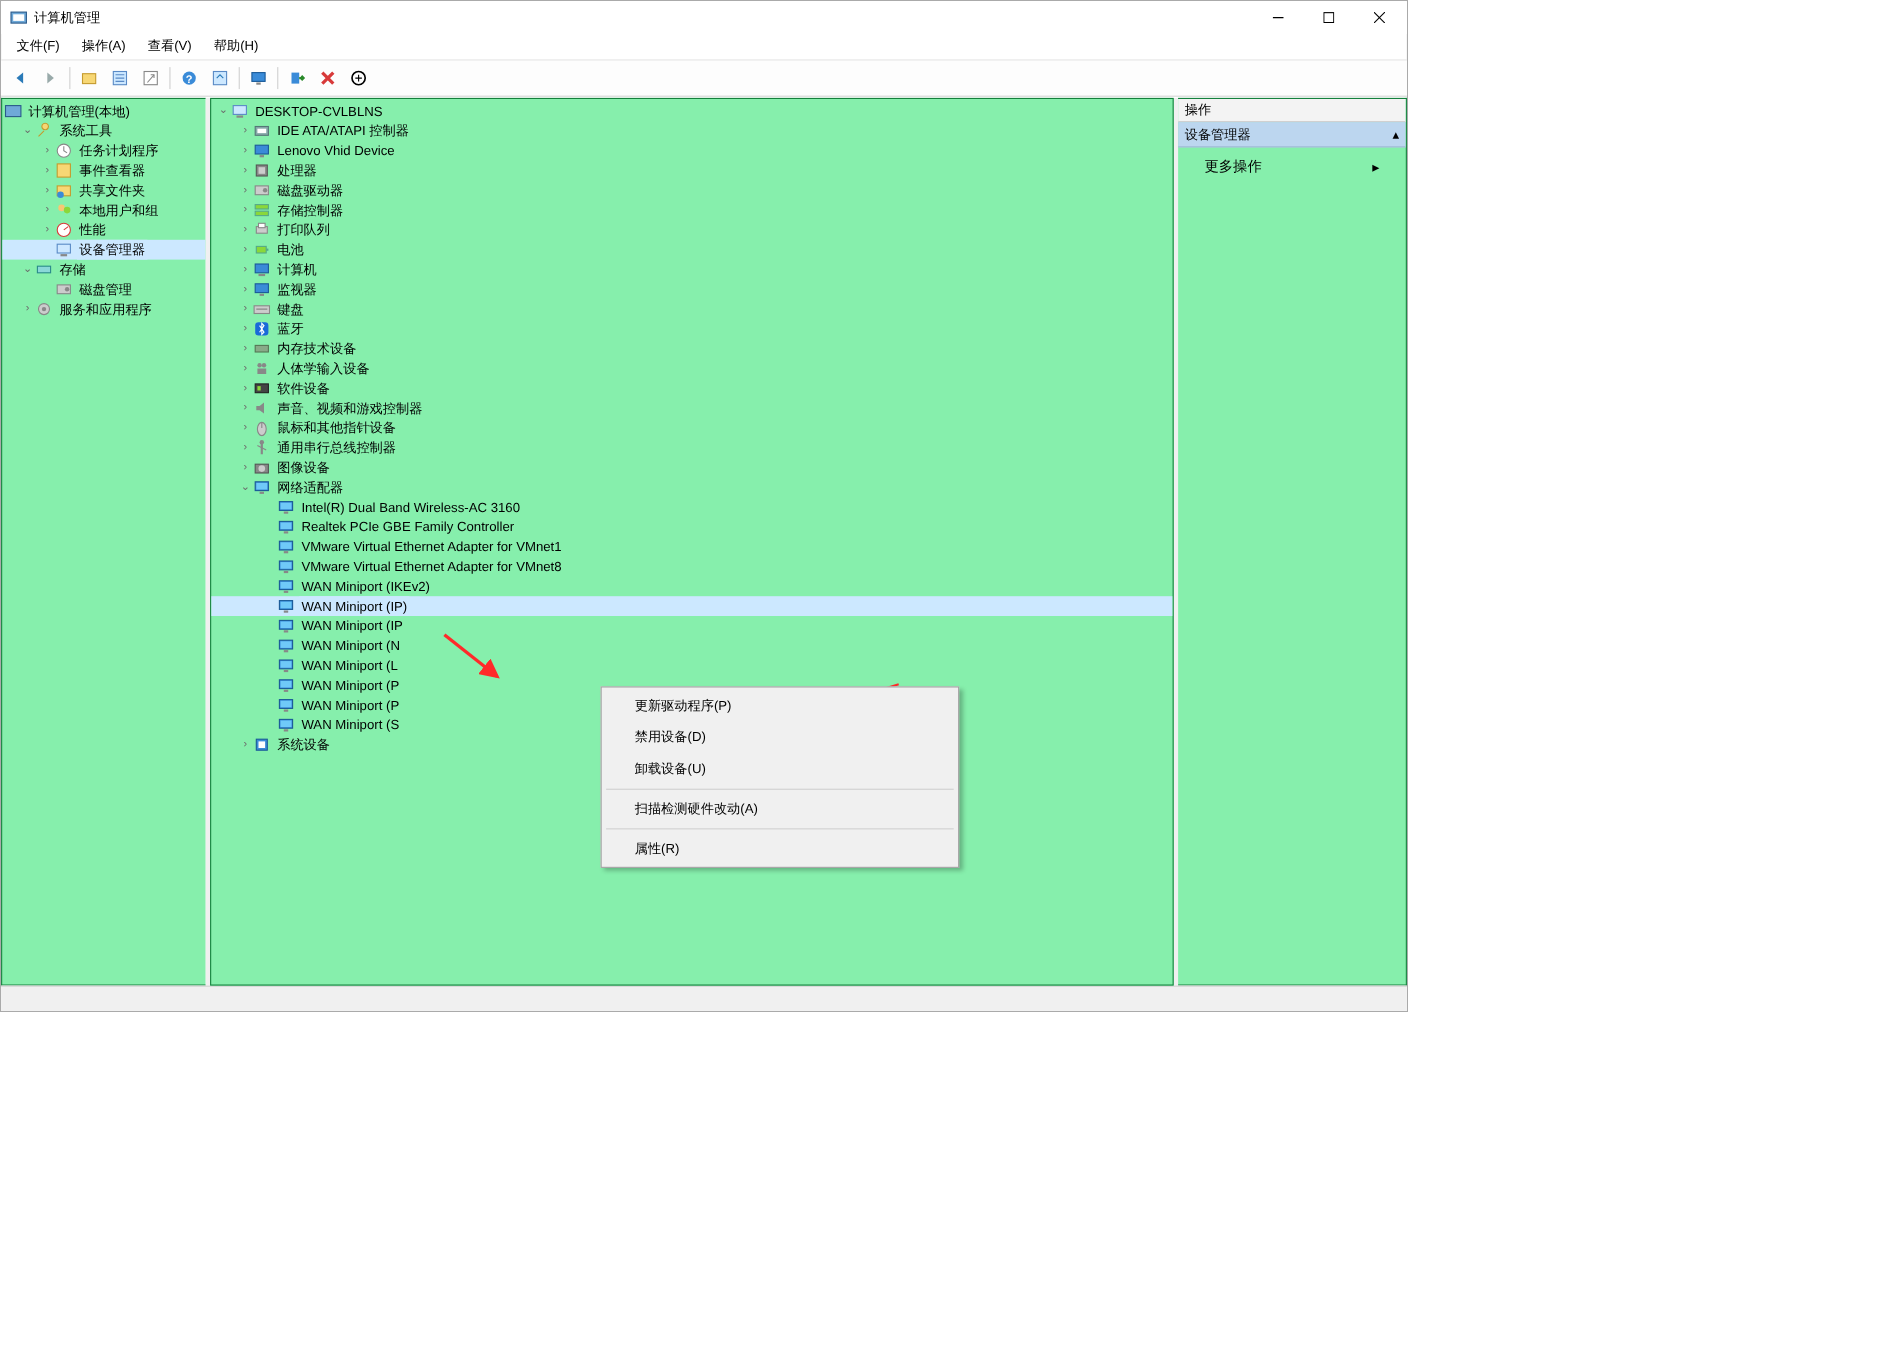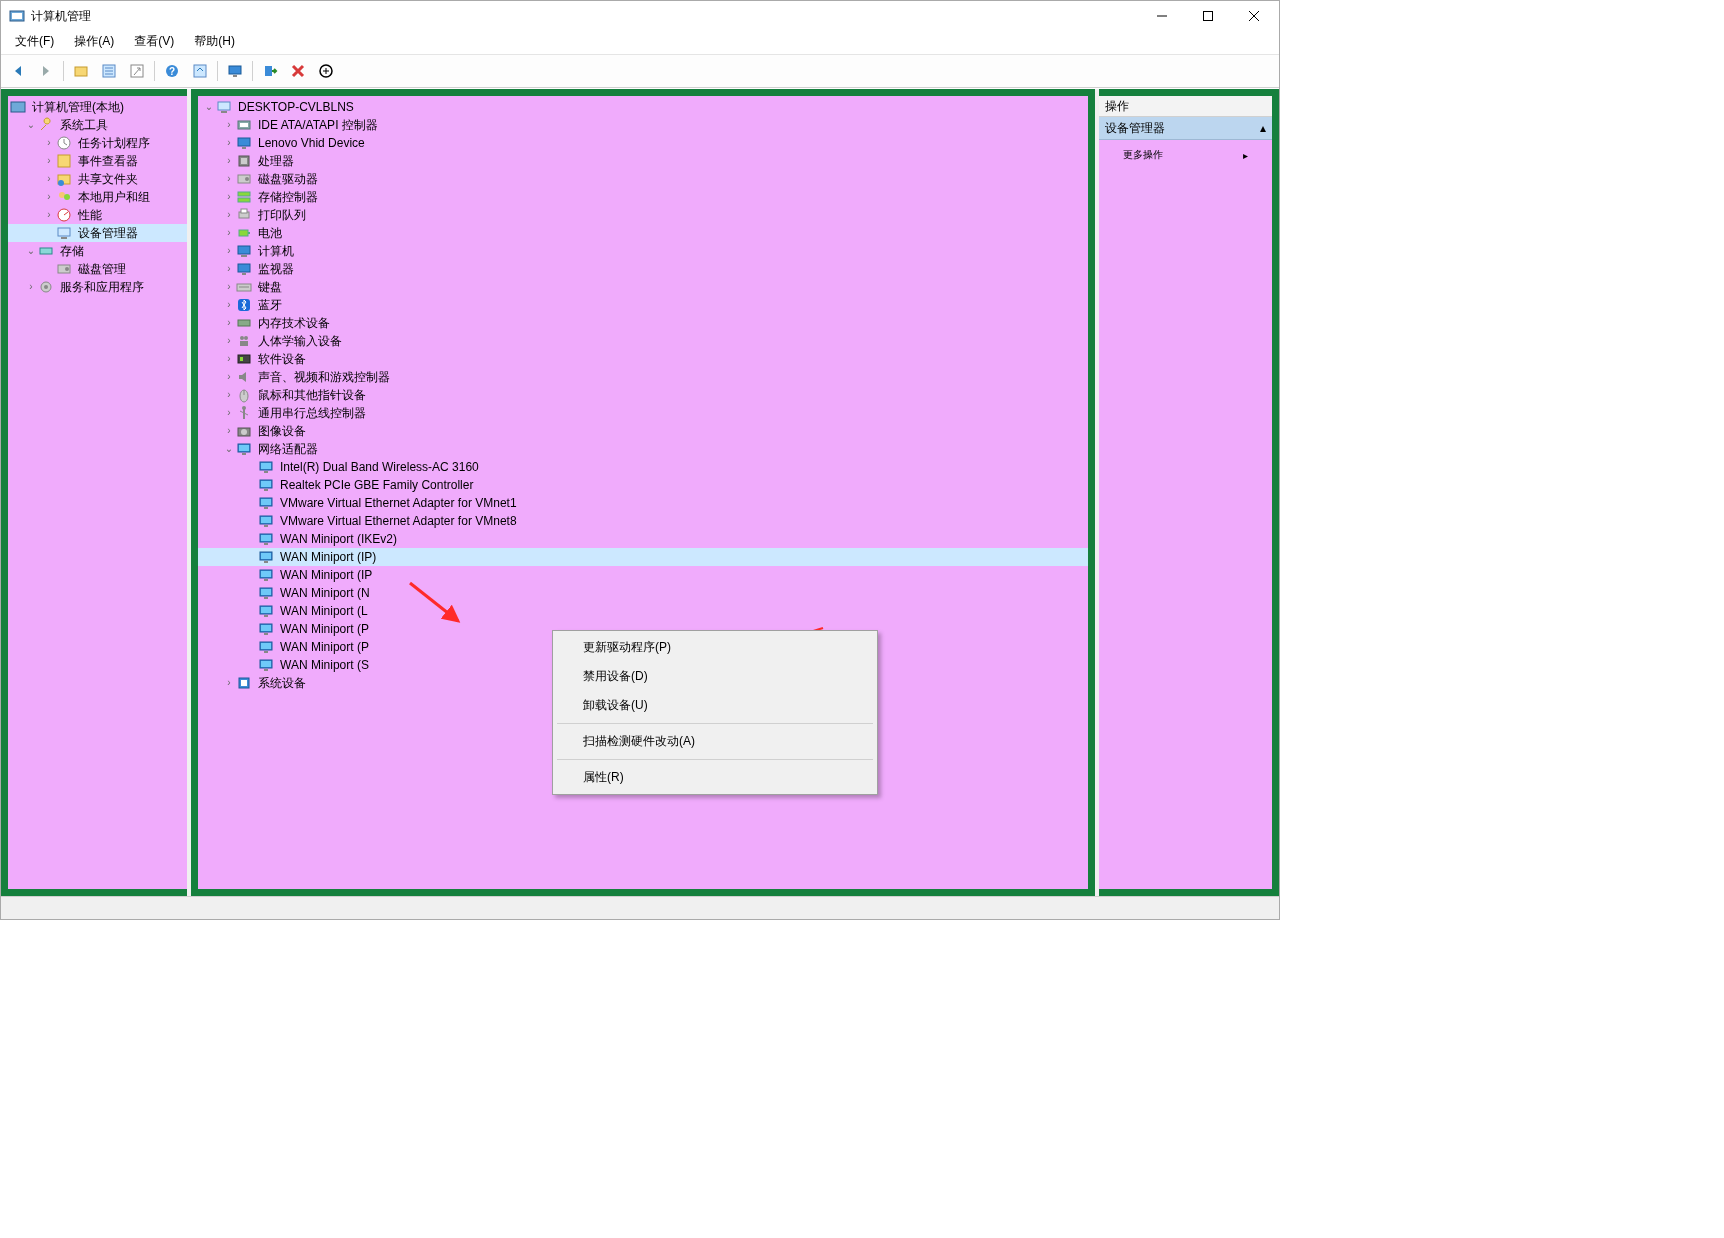--- a/index.html
+++ b/index.html
@@ -8,38 +8,38 @@
 .titlebar .app-icon{width:16px;height:16px;margin:0 6px;display:inline-flex;align-items:center;justify-content:center}
 .titlebar .title{flex:0 0 auto;font-size:12px}
 .titlebar .spacer{flex:1}
 .win-btn{width:46px;height:30px;display:flex;align-items:center;justify-content:center;color:#000}
 .menubar{display:flex;align-items:flex-start;height:22px;padding:0 4px;font-size:12px;border-bottom:1px solid transparent}
 .menubar .menu-item{padding:2px 10px}
 .toolbar{display:flex;align-items:center;height:28px;padding:2px 4px;border-top:1px solid #e5e5e5;border-bottom:1px solid #d0d0d0;gap:2px;background:#fdfdfd}
 .tb-btn{width:24px;height:24px;display:flex;align-items:center;justify-content:center;border:1px solid transparent;border-radius:2px}
 .tb-sep{width:1px;height:20px;background:#d0d0d0;margin:0 2px}
 .content{flex:1;display:flex;min-height:0;border-top:1px solid #fff}
-.pane{border:7px solid #15803d;background:#f0abfc;box-sizing:border-box;overflow:hidden}
+.pane{border:1px solid #15803d;background:#86efac;box-sizing:border-box;overflow:hidden}
 .left-pane{width:186px;border-right:none}
 .center-pane{flex:1;position:relative;overflow-y:scroll;overflow-x:hidden}
-.right-pane{width:180px;border-left:none}
+.right-pane{width:208px;border-left:none}
 .splitter{width:4px;background:#f0f0f0;cursor:col-resize}
 .tree{padding:2px 0;font-size:12px;line-height:18px}
 .tree-row{display:flex;align-items:center;height:18px;white-space:nowrap;padding-left:2px}
 .tree-row.selected{background:#cce8ff}
 .tree-row.selected .label{background:#cce8ff}
 .expander{width:14px;height:14px;display:inline-flex;align-items:center;justify-content:center;color:#6b6b6b;font-size:10px;flex:0 0 14px}
 .expander.blank{visibility:hidden}
 .icon{width:16px;height:16px;display:inline-flex;align-items:center;justify-content:center;margin-right:4px;flex:0 0 16px}
 .label{padding:0 2px}
 .lvl0{padding-left:2px}.lvl1{padding-left:16px}.lvl2{padding-left:34px}
 .dlvl0{padding-left:4px}.dlvl1{padding-left:24px}.dlvl2{padding-left:60px}
 .actions-header{height:20px;line-height:20px;padding:0 6px;background:#f3f3f3;border-bottom:1px solid #d0d0d0;font-size:12px}
 .actions-group{height:22px;line-height:22px;padding:0 6px;background:#bcd6ef;border-bottom:1px solid #9db8d3;display:flex;align-items:center;justify-content:space-between;font-size:12px}
-.actions-item{padding:8px 24px;font-size:10px;display:flex;align-items:center;justify-content:space-between}
+.actions-item{padding:8px 24px;font-size:13px;display:flex;align-items:center;justify-content:space-between}
 .context-menu{position:absolute;background:#f0f0f0;border:1px solid #a0a0a0;box-shadow:3px 3px 4px rgba(0,0,0,.25);padding:2px;font-size:12px;z-index:50;width:320px}
 .context-menu .cm-item{padding:6px 28px;white-space:nowrap}
 .context-menu .cm-sep{height:1px;background:#d0d0d0;margin:3px 2px}
 .context-menu .cm-item.bold{font-weight:normal}
 .arrow-annotation{position:absolute;z-index:40;pointer-events:none}
 svg{display:block}
 .statusbar{height:22px;border-top:1px solid #d0d0d0;background:#f0f0f0}
 </style>
 </head>
 <body>

